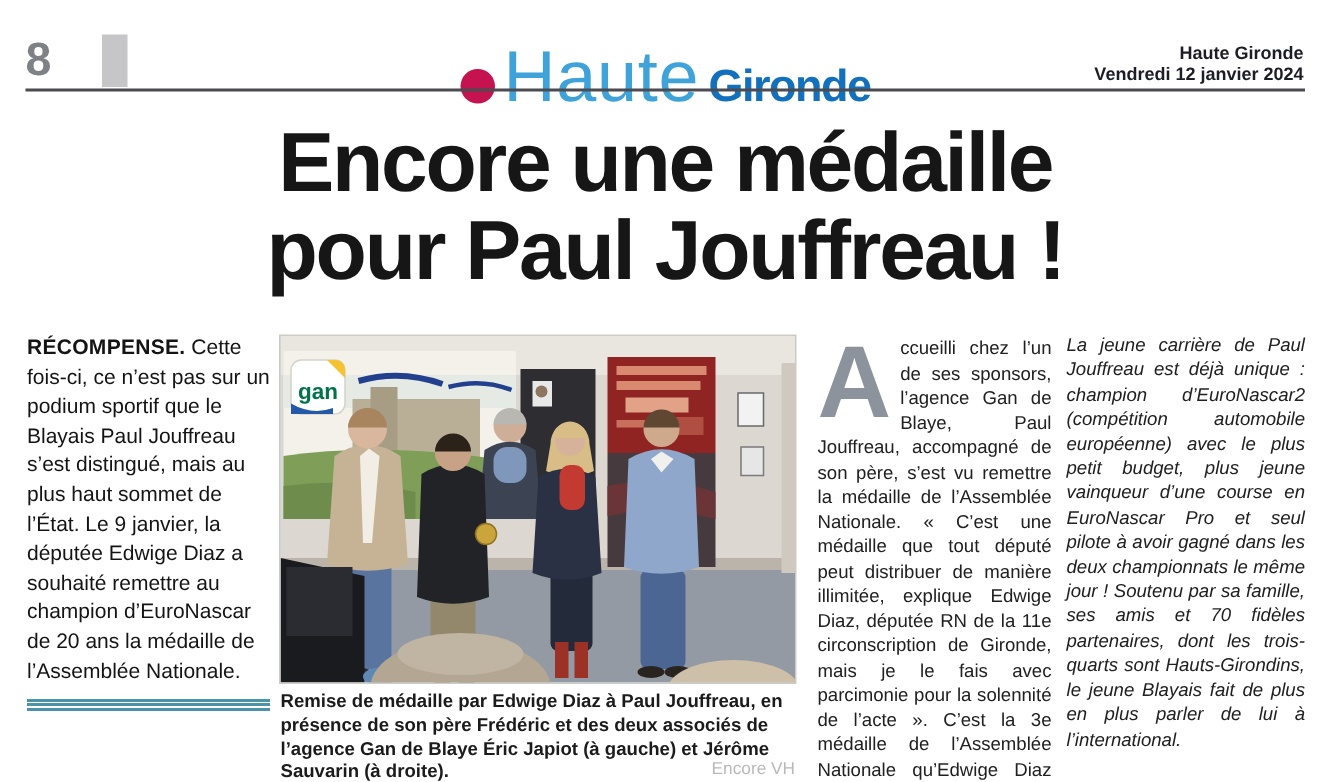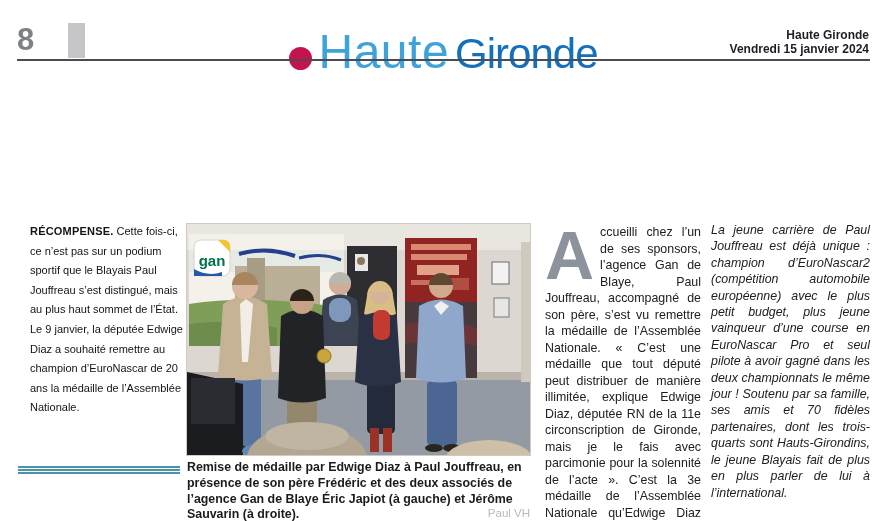--- a/index.html
+++ b/index.html
@@ -8,30 +8,30 @@
     font-family:"Liberation Sans",sans-serif;color:#1a1a1a;position:relative;
   }
   .page{position:absolute;inset:0;background:#fff;}
 
   
   .pagenum{position:absolute;left:17px;top:22px;font-size:31px;font-weight:700;color:#7e8186;letter-spacing:0;}
   .pagenum-block{position:absolute;left:68px;top:23px;width:17px;height:35px;background:#c6c6c8;}
   .brand{position:absolute;left:0;top:24px;width:100%;text-align:center;white-space:nowrap;}
   .brand-dot{display:inline-block;width:23px;height:23px;border-radius:50%;background:#c4134f;vertical-align:-2px;margin-right:6px;}
   .brand-haute{font-size:48px;font-weight:400;color:#3fa3da;letter-spacing:0.5px;}
-  .brand-gironde{font-size:42px;font-weight:400;color:#1270bd;letter-spacing:-1px;margin-left:6px;}
+  .brand-gironde{font-size:30px;font-weight:700;color:#1270bd;letter-spacing:-1px;margin-left:6px;}
   .edition{position:absolute;right:18px;top:28px;text-align:right;font-size:12px;font-weight:700;color:#1d1d26;line-height:14px;}
   .header-rule{position:absolute;left:17px;right:17px;top:59px;height:2px;background:#4b4b52;}
 
   
   .headline{position:absolute;left:0;top:78px;width:100%;text-align:center;
     font-size:56px;line-height:59px;font-weight:700;letter-spacing:-1.5px;color:#161616;}
 
   
-  .lead{position:absolute;left:18px;top:222px;width:162px;font-size:11px;line-height:19.6px;color:#141414;margin-left:12px;}
+  .lead{position:absolute;left:18px;top:222px;width:162px;font-size:14px;line-height:19.6px;color:#141414;}
   .lead b{font-weight:800;letter-spacing:0.2px;}
   .teal-rule{position:absolute;left:18px;top:466px;width:162px;height:8px;
     background:repeating-linear-gradient(to bottom,#4a93a8 0 2px,#ffffff 2px 3px);}
 
   
   .photo{position:absolute;left:187px;top:224px;width:343px;height:231px;background:#7dd3fc;outline:1px solid #cfcac3;}
   .caption{position:absolute;left:187px;top:460px;width:343px;font-size:12.4px;font-weight:700;line-height:15.8px;color:#1b1b1b;}
   .caption .credit{position:absolute;right:0;bottom:1px;font-weight:400;color:#b9b9b9;font-size:11.5px;}
 
   
@@ -48,24 +48,28 @@
 
 <div class="page">
 
   <div class="pagenum">8</div>
   <div class="pagenum-block"></div>
   <div class="brand">
     <span class="brand-dot"></span><span class="brand-haute">Haute</span><span class="brand-gironde">Gironde</span>
   </div>
   <div class="edition">
     <div>Haute Gironde</div>
-    <div>Vendredi 15 janvier 2024</div>
+    <div>Vendredi 12 janvier 2024</div>
   </div>
   <div class="header-rule"></div>
 
+  <div class="headline">
+    <div>Encore une médaille</div>
+    <div>pour Paul Jouffreau !</div>
+  </div>
 
   <div class="lead"><b>RÉCOMPENSE.</b><span> Cette fois-ci, ce n’est pas sur un podium sportif que le Blayais Paul Jouffreau s’est distingué, mais au plus haut sommet de l’État. Le 9 janvier, la députée Edwige Diaz a souhaité remettre au champion d’EuroNascar de 20 ans la médaille de l’Assemblée Nationale.</span></div>
   <div class="teal-rule"></div>
 
   <div class="photo">
     <svg width="343" height="231" viewBox="0 0 343 231">
 
       <rect x="0" y="0" width="343" height="231" fill="#dcd7d0"></rect>
       <rect x="0" y="0" width="343" height="26" fill="#e9e5df"></rect>
       <rect x="0" y="148" width="343" height="8" fill="#bab4ab"></rect>
@@ -145,21 +149,21 @@
       <rect x="4" y="154" width="44" height="46" fill="#2a2c31"></rect>
       <ellipse cx="66" cy="227" rx="11" ry="6" fill="#5f88b5"></ellipse>
       <ellipse cx="120" cy="234" rx="60" ry="32" fill="#b3a794"></ellipse>
       <ellipse cx="120" cy="212" rx="42" ry="14" fill="#c0b5a2"></ellipse>
       <ellipse cx="302" cy="236" rx="44" ry="20" fill="#cdbfa8"></ellipse>
     </svg>
   </div>
 
   <div class="caption">
     <span>Remise de médaille par Edwige Diaz à Paul Jouffreau, en présence de son père Frédéric et des deux associés de l’agence Gan de Blaye Éric Japiot (à gauche) et Jérôme Sauvarin (à droite).</span>
-    <span class="credit">Paul VH</span>
+    <span class="credit">Encore VH</span>
   </div>
 
   <div class="article">
     <span class="dropcap">A</span><span>ccueilli chez l’un de ses sponsors, l’agence Gan de Blaye, Paul Jouffreau, accompagné de son père, s’est vu remettre la médaille de l’Assemblée Nationale. « C’est une médaille que tout député peut distribuer de manière illimitée, explique Edwige Diaz, députée RN de la 11e circonscription de Gironde, mais je le fais avec parcimonie pour la solennité de l’acte ». C’est la 3e médaille de l’Assemblée Nationale qu’Edwige Diaz remet en un an et demi, et la première à un sportif. « L’intérêt est de mettre Paul à l’honneur car il est une pépite de notre territoire, tout en distinguant son sport (automobile, ndlr) parfois décrié ».</span>
   </div>
 
   <div class="sidebar">
     <p>La jeune carrière de Paul Jouffreau est déjà unique : champion d’EuroNascar2 (compétition automobile européenne) avec le plus petit budget, plus jeune vainqueur d’une course en EuroNascar Pro et seul pilote à avoir gagné dans les deux championnats le même jour ! Soutenu par sa famille, ses amis et 70 fidèles partenaires, dont les trois-quarts sont Hauts-Girondins, le jeune Blayais fait de plus en plus parler de lui à l’international.</p>
 
   </div>

